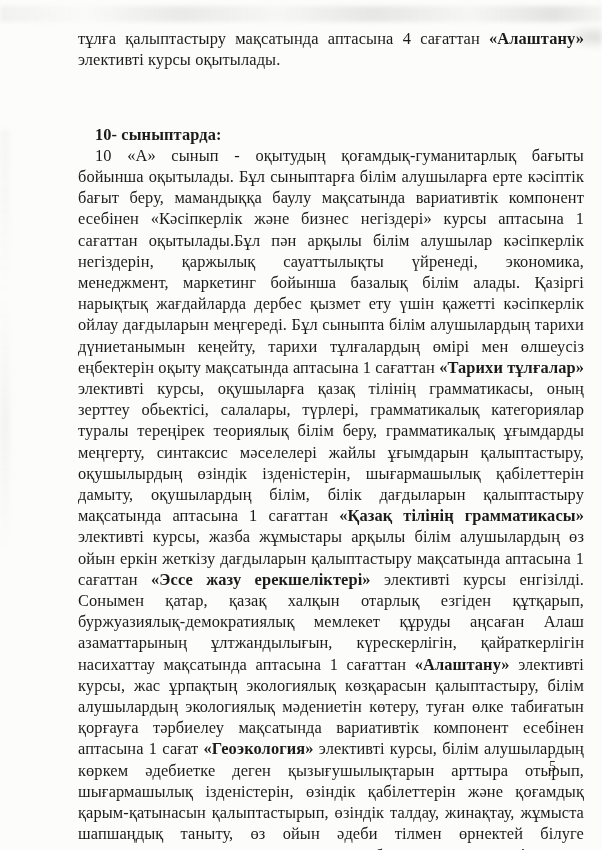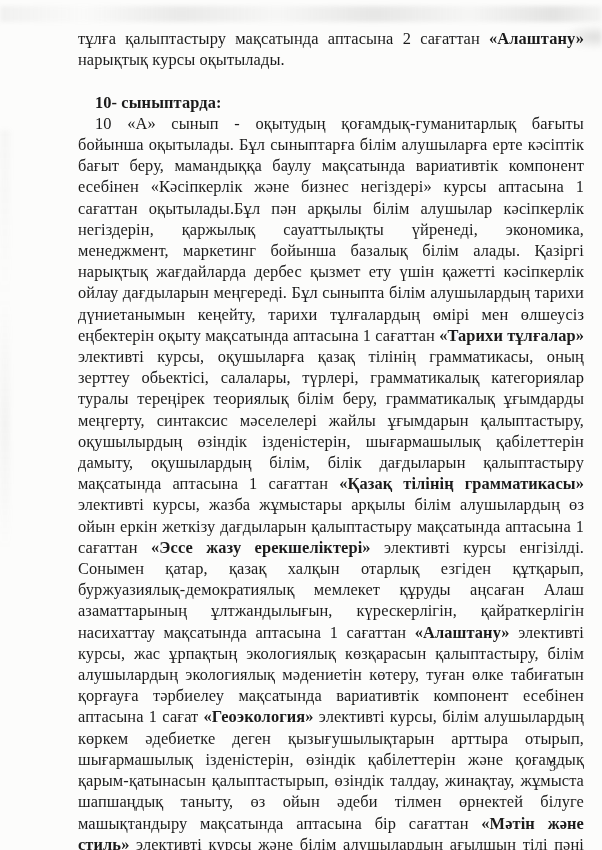--- a/index.html
+++ b/index.html
@@ -60,20 +60,21 @@
   }
   .textblock p {
     margin: 0;
     padding: 0;
   }
   .textblock p.indent {
     text-indent: 17px;
   }
   .textblock p.heading {
     font-weight: bold;
+    margin-top: 32px;
   }
   .textblock div.spacer {
     height: 21.2px;
   }
   .textblock b {
     font-weight: bold;
   }
 
   .page-number {
     position: absolute;
@@ -86,20 +87,20 @@
 </style>
 </head>
 <body>
 
 <div class="page">
   <div class="artifact band-top"></div>
   <div class="artifact smudge-right"></div>
   <div class="artifact band-left"></div>
 
   <div class="textblock">
-      <p class=""><span>тұлға қалыптастыру мақсатында аптасына 2 сағаттан </span><b>«Алаштану»</b><span> нарықтық курсы оқытылады.</span></p>
+      <p class=""><span>тұлға қалыптастыру мақсатында аптасына 4 сағаттан </span><b>«Алаштану»</b><span> элективті курсы оқытылады.</span></p>
       <div class="spacer"></div>
       <p class="heading indent"><b>10- сыныптарда:</b></p>
       <p class=" indent"><span>10 «А» сынып - оқытудың қоғамдық-гуманитарлық бағыты бойынша оқытылады. Бұл сыныптарға білім алушыларға ерте кәсіптік бағыт беру, мамандыққа баулу мақсатында вариативтік компонент есебінен «Кәсіпкерлік және бизнес негіздері» курсы аптасына 1 сағаттан оқытылады.Бұл пән арқылы білім алушылар кәсіпкерлік негіздерін, қаржылық сауаттылықты үйренеді, экономика, менеджмент, маркетинг бойынша базалық білім алады. Қазіргі нарықтық жағдайларда дербес қызмет ету үшін қажетті кәсіпкерлік ойлау дағдыларын меңгереді. Бұл сыныпта білім алушылардың тарихи дүниетанымын кеңейту, тарихи тұлғалардың өмірі мен өлшеусіз еңбектерін оқыту мақсатында аптасына 1 сағаттан </span><b>«Тарихи тұлғалар»</b><span> элективті курсы, оқушыларға қазақ тілінің грамматикасы, оның зерттеу обьектісі, салалары, түрлері, грамматикалық категориялар туралы тереңірек теориялық білім беру, грамматикалық ұғымдарды меңгерту, синтаксис мәселелері жайлы ұғымдарын қалыптастыру, оқушылырдың өзіндік ізденістерін, шығармашылық қабілеттерін дамыту, оқушылардың білім, білік дағдыларын қалыптастыру мақсатында аптасына 1 сағаттан </span><b>«Қазақ тілінің грамматикасы»</b><span> элективті курсы,  жазба жұмыстары арқылы білім алушылардың өз ойын еркін жеткізу дағдыларын қалыптастыру мақсатында аптасына 1 сағаттан </span><b>«Эссе жазу ерекшеліктері»</b><span> элективті курсы енгізілді. Сонымен қатар, қазақ халқын отарлық езгіден құтқарып, буржуазиялық-демократиялық мемлекет құруды аңсаған Алаш азаматтарының ұлтжандылығын, күрескерлігін, қайраткерлігін насихаттау мақсатында аптасына 1 сағаттан </span><b>«Алаштану»</b><span> элективті курсы, жас ұрпақтың экологиялық көзқарасын қалыптастыру, білім алушылардың экологиялық мәдениетін көтеру, туған өлке табиғатын қорғауға тәрбиелеу мақсатында вариативтік компонент есебінен аптасына 1 сағат </span><b>«Геоэкология»</b><span> элективті курсы,  білім алушылардың көркем әдебиетке деген қызығушылықтарын арттыра отырып, шығармашылық ізденістерін, өзіндік қабілеттерін және қоғамдық қарым-қатынасын қалыптастырып, өзіндік талдау, жинақтау,  жұмыста шапшаңдық таныту, өз ойын әдеби тілмен өрнектей білуге машықтандыру мақсатында аптасына бір сағаттан </span><b>«Мәтін және стиль»</b><span> элективті курсы және білім алушылардың ағылшын тілі пәні бойынша сабақта алған білімдерін тереңдету, ой-өрісін кеңейту, таңдап алынған елдердің саяси және мәдени өмірін терең таныстыру мақсатында аптасына 1 сағаттан </span></p>
     </div>
 
   <span class="page-number">5</span>
 </div>
 
 </body></html>

